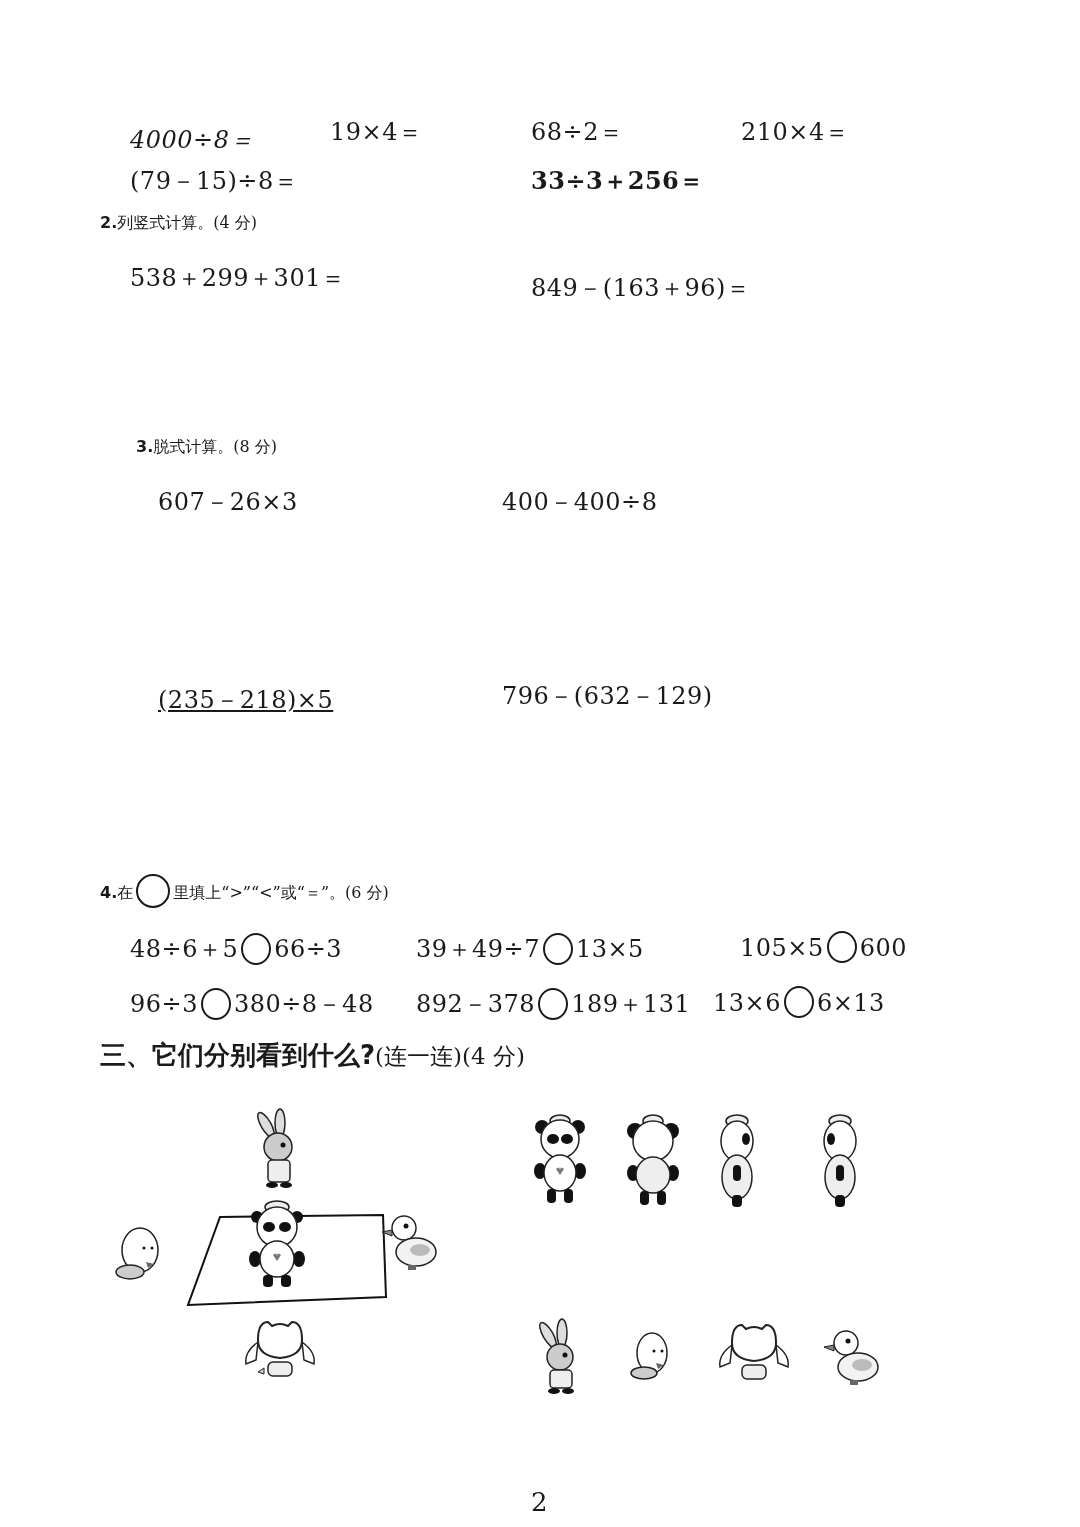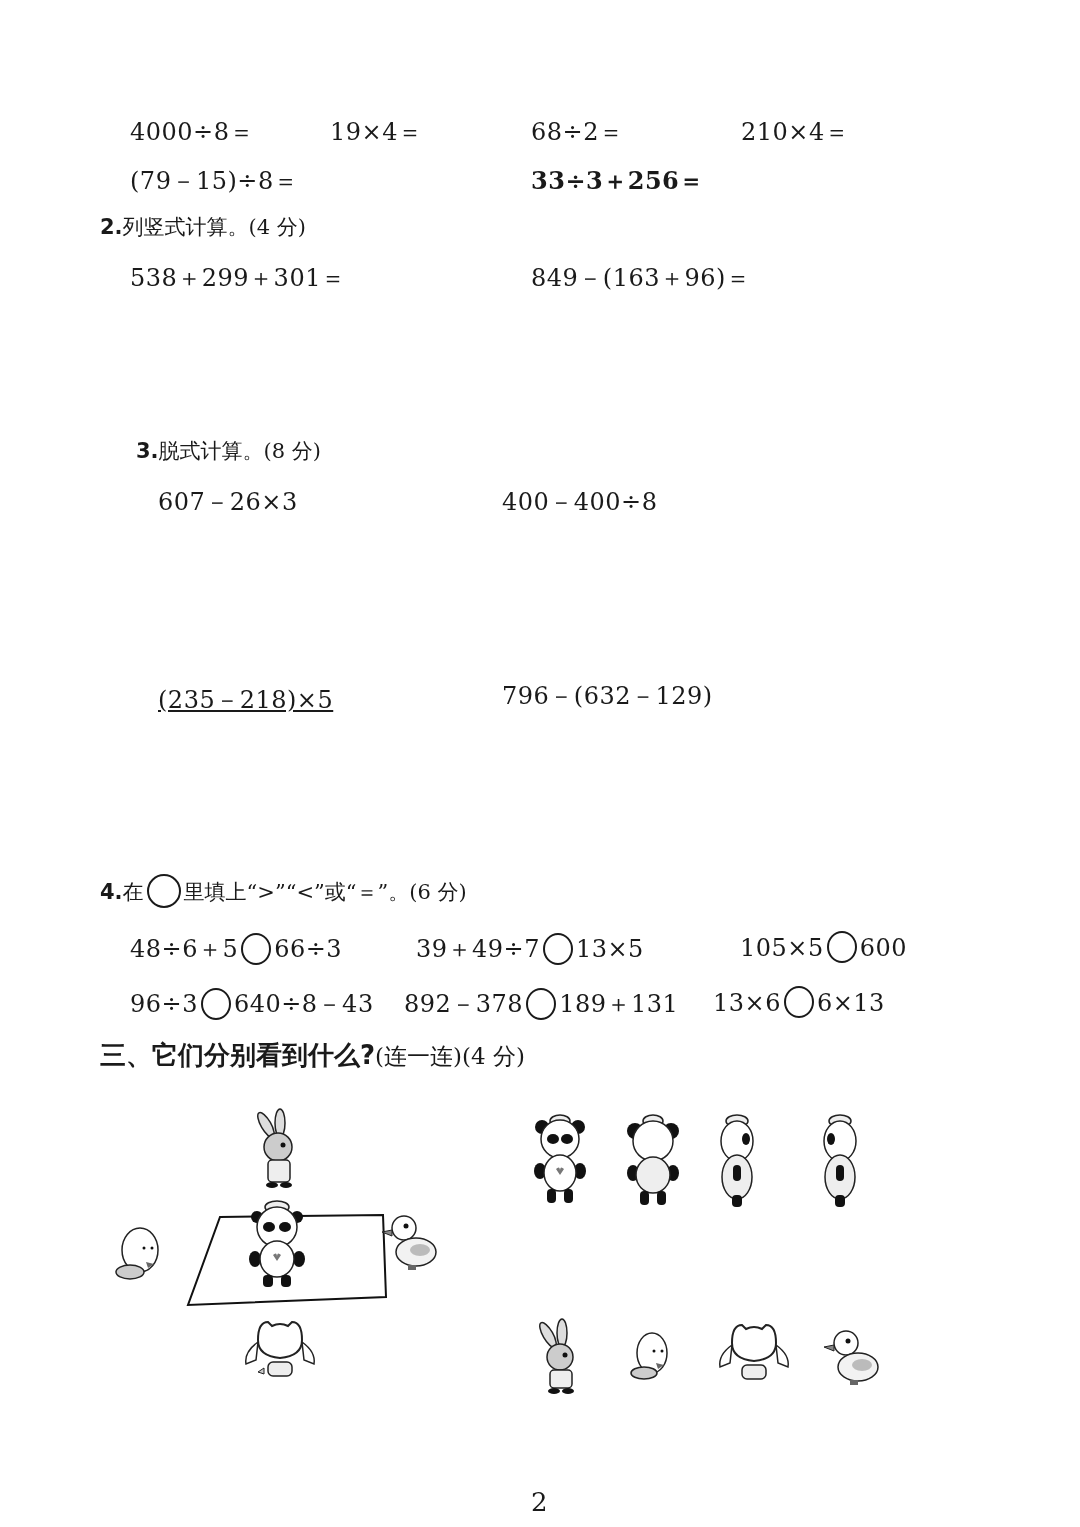--- a/index.html
+++ b/index.html
@@ -3,48 +3,48 @@
   <meta charset="utf-8">
   <style>
     html, body { margin: 0; padding: 0; background: #ffffff; }
     body {
       width: 1080px; height: 1527px; position: relative; overflow: hidden;
       font-family: "DejaVu Serif", "Liberation Serif", serif;
       color: #1a1a1a;
     }
     .abs { position: absolute; white-space: nowrap; }
     .expr { font-size: 24px; letter-spacing: 0.5px; }
-    .heading { font-size: 21px; }
+    .heading { font-size: 16px; }
     .heading b { font-family: "DejaVu Sans", sans-serif; font-weight: bold; }
     .section-title { font-size: 26px; font-family: "DejaVu Sans", sans-serif; font-weight: bold; margin-left: 40px; }
     .section-title .tail { font-family: "DejaVu Serif", serif; font-weight: normal; font-size: 23px; }
     .circle {
       display: inline-block; width: 34px; height: 34px; border: 2px solid #1a1a1a;
       border-radius: 50%; vertical-align: middle; margin: 0 3px; box-sizing: border-box;
       position: relative; top: -2px;
     }
     .circle.small { width: 30px; height: 32px; }
     .page-number { font-size: 26px; }
     svg { position: absolute; overflow: visible; }
   </style>
 </head>
 <body>
 
-<div class="abs expr" style="left:130px; top:116px;">4000÷8＝</div>
+<div class="abs expr" style="left:130px; top:124px;font-style:italic;">4000÷8＝</div>
 <div class="abs expr" style="left:330px; top:116px;">19×4＝</div>
 <div class="abs expr" style="left:531px; top:116px;">68÷2＝</div>
 <div class="abs expr" style="left:716px; top:116px;margin-left:25px;">210×4＝</div>
 <div class="abs expr" style="left:130px; top:165px;">(79－15)÷8＝</div>
 <div class="abs expr" style="left:531px; top:165px;font-weight:bold;">33÷3＋256＝</div>
 
 <div class="abs heading" style="left:100px; top:213px;">
   <b>2.</b><span>列竖式计算。(4 分)</span>
 </div>
 <div class="abs expr" style="left:130px; top:262px;">538＋299＋301＝</div>
-<div class="abs expr" style="left:531px; top:262px;text-align:right;">849－(163＋96)＝</div>
+<div class="abs expr" style="left:531px; top:272px;text-align:right;">849－(163＋96)＝</div>
 
 <div class="abs heading" style="left:100px; top:437px;margin-left:36px;">
   <b>3.</b><span>脱式计算。(8 分)</span>
 </div>
 <div class="abs expr" style="left:158px; top:486px;">607－26×3</div>
 <div class="abs expr" style="left:502px; top:486px;">400－400÷8</div>
 <div class="abs expr" style="left:158px; top:684px;text-decoration:underline;">(235－218)×5</div>
 <div class="abs expr" style="left:502px; top:680px;">796－(632－129)</div>
 
 <div class="abs heading" style="left:100px; top:876px;">
@@ -54,23 +54,23 @@
 <div class="abs expr" style="left:130px; top:933px;">
   <span>48÷6＋5</span><span class="circle small"></span><span>66÷3</span>
 </div>
 <div class="abs expr" style="left:416px; top:933px;">
   <span>39＋49÷7</span><span class="circle small"></span><span>13×5</span>
 </div>
 <div class="abs expr" style="left:740px; top:933px;">
   <span>105×5</span><span class="circle small"></span><span>600</span>
 </div>
 <div class="abs expr" style="left:130px; top:988px;">
-  <span>96÷3</span><span class="circle small"></span><span>640÷8－43</span>
-</div>
-<div class="abs expr" style="left:404px; top:988px;text-align:right;">
+  <span>96÷3</span><span class="circle small"></span><span>380÷8－48</span>
+</div>
+<div class="abs expr" style="left:416px; top:988px;text-align:right;">
   <span>892－378</span><span class="circle small"></span><span>189＋131</span>
 </div>
 <div class="abs expr" style="left:713px; top:988px;">
   <span>13×6</span><span class="circle small"></span><span>6×13</span>
 </div>
 
 <div class="abs section-title" style="left:60px; top:1038px;">
   <span>三、它们分别看到什么?</span><span class="tail">(连一连)(4 分)</span>
 </div>
 

